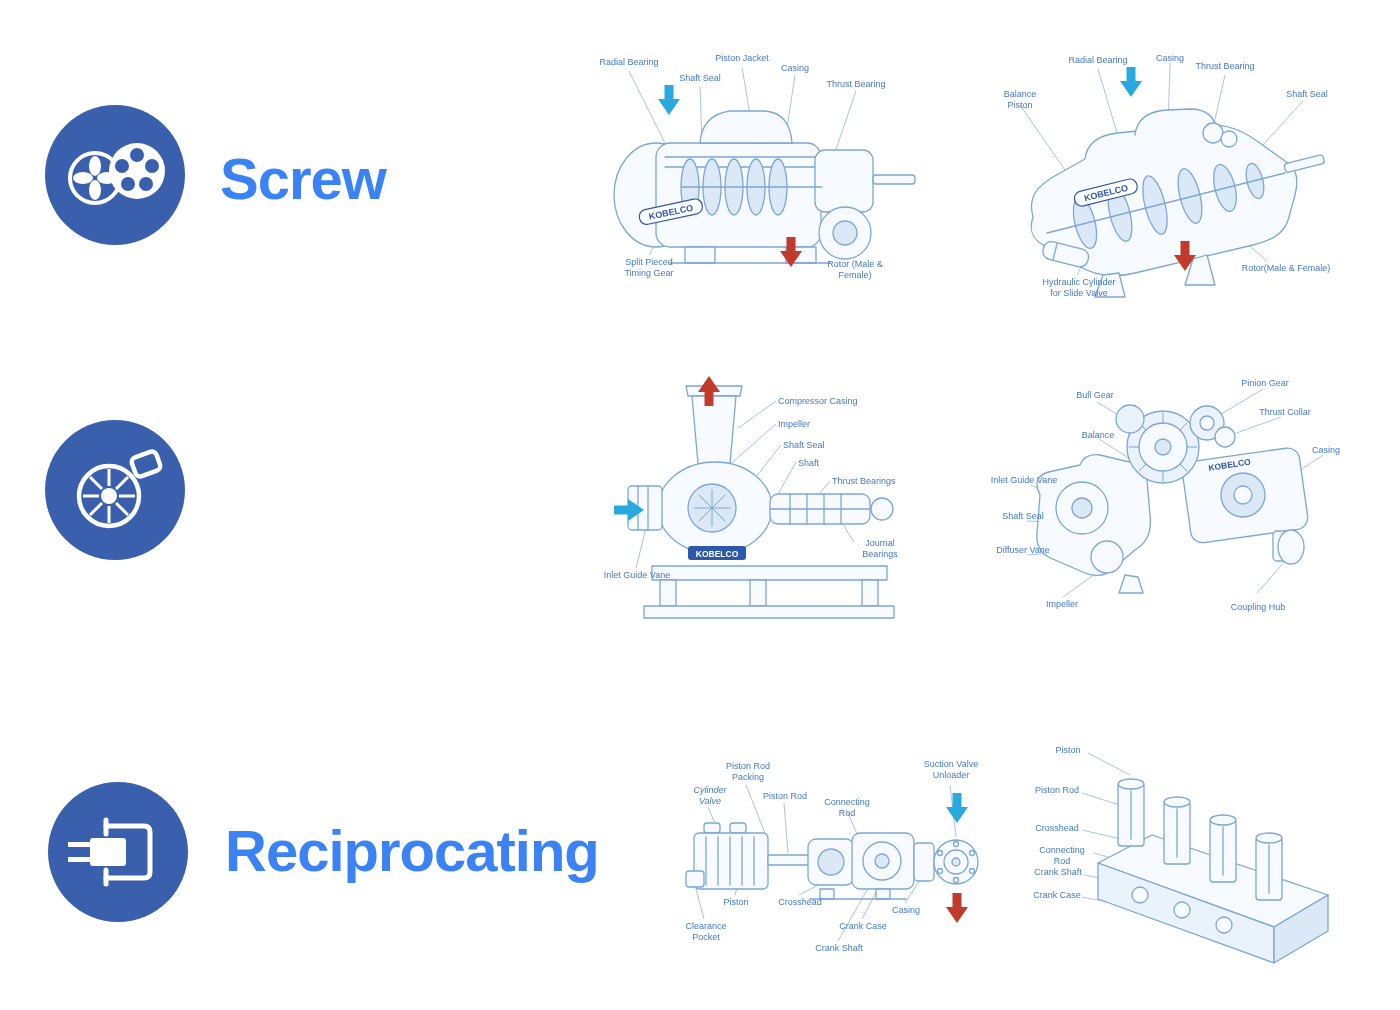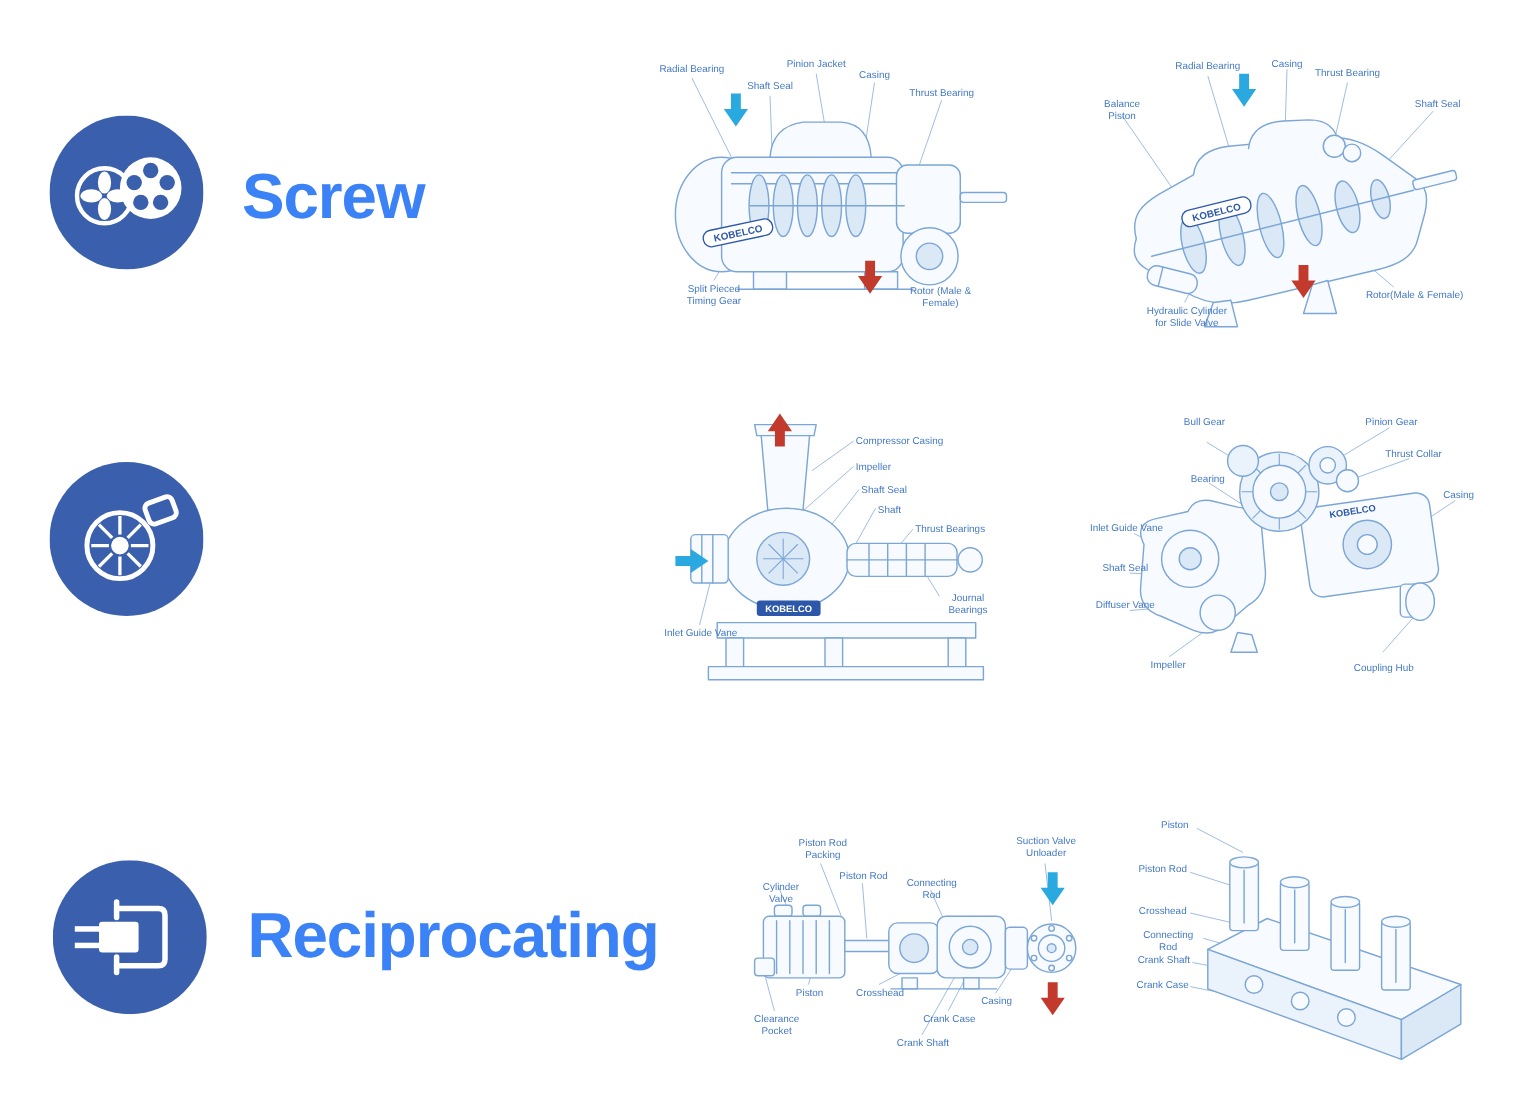--- a/index.html
+++ b/index.html
@@ -82,21 +82,21 @@
       </g>
       <g transform="translate(48,166) rotate(-12)">
         <rect x="0" y="0" width="64" height="15" rx="7" fill="#ffffff" stroke="#2d57a8" stroke-width="1.2"></rect>
         <text x="32" y="11" text-anchor="middle" font-size="9" fill="#2d57a8" class="brandtext">KOBELCO</text>
       </g>
       <path d="M74.5,40 L83.5,40 L83.5,54 L90,54 L79,70 L68,54 L74.5,54 Z" fill="#2aa9e0"></path>
       <path d="M196.5,192 L205.5,192 L205.5,206 L212,206 L201,222 L190,206 L196.5,206 Z" fill="#c23a2b"></path>
     </svg>
     <div class="lbl" style="left:8px; top:12px; width:62px;">Radial Bearing</div>
     <div class="lbl" style="left:84px; top:28px; width:52px;">Shaft Seal</div>
-    <div class="lbl" style="left:118px; top:8px; width:68px;">Pinion Jacket</div>
+    <div class="lbl" style="left:118px; top:8px; width:68px;">Piston Jacket</div>
     <div class="lbl" style="left:184px; top:18px; width:42px;">Casing</div>
     <div class="lbl" style="left:232px; top:34px; width:68px;">Thrust Bearing</div>
     <div class="lbl" style="left:28px; top:212px; width:62px;">Split Pieced Timing Gear</div>
     <div class="lbl" style="left:226px; top:204px; width:78px;margin-top:10px;">Rotor (Male &amp; Female)</div>
   </div>
 
   <div class="diagram" style="left:985px; top:45px; width:360px; height:270px;">
     <svg class="art-svg" width="360" height="270" viewBox="0 0 360 270">
       <g class="leader">
         <line x1="35" y1="60" x2="80" y2="125"></line>
@@ -256,24 +256,24 @@
         <circle cx="145" cy="44" r="14" class="fill3"></circle>
         <circle cx="240" cy="62" r="10"></circle>
         <circle cx="258" cy="120" r="22" class="fill2"></circle>
         <circle cx="258" cy="120" r="9"></circle>
         <rect x="288" y="156" width="22" height="30" rx="4"></rect>
         <ellipse cx="306" cy="172" rx="13" ry="17"></ellipse>
         <path d="M140,200 L134,218 L158,218 L153,202 Z"></path>
       </g>
       <text transform="translate(224,96) rotate(-9)" font-size="8.5" fill="#2d57a8" class="brandtext">KOBELCO</text>
     </svg>
-    <div class="lbl" style="left:86px; top:3px; width:48px;">Bull Gear</div>
+    <div class="lbl" style="left:86px; top:15px; width:48px;">Bull Gear</div>
     <div class="lbl" style="left:252px; top:3px; width:56px;">Pinion Gear</div>
     <div class="lbl" style="left:270px; top:32px; width:60px;">Thrust Collar</div>
-    <div class="lbl" style="left:92px; top:55px; width:42px;">Bearing</div>
+    <div class="lbl" style="left:92px; top:55px; width:42px;">Balance</div>
     <div class="lbl" style="left:322px; top:70px; width:38px;">Casing</div>
     <div class="lbl" style="left:4px; top:100px; width:70px;">Inlet Guide Vane</div>
     <div class="lbl" style="left:12px; top:136px; width:52px;">Shaft Seal</div>
     <div class="lbl" style="left:8px; top:170px; width:60px;">Diffuser Vane</div>
     <div class="lbl" style="left:56px; top:224px; width:42px;">Impeller</div>
     <div class="lbl" style="left:242px; top:227px; width:62px;">Coupling Hub</div>
   </div>
 
   <svg class="icon-circle" style="left:48px; top:782px;" viewBox="0 0 140 140">
     <circle cx="70" cy="70" r="70" fill="#3a5fad"></circle>
@@ -330,21 +330,21 @@
         <circle cx="260" cy="126" r="2.5"></circle>
         <circle cx="260" cy="108" r="2.5"></circle>
         <rect x="140" y="144" width="14" height="10"></rect>
         <rect x="196" y="144" width="14" height="10"></rect>
         <line x1="130" y1="154" x2="226" y2="154"></line>
       </g>
       <path d="M272.5,48 L281.5,48 L281.5,62 L288,62 L277,78 L266,62 L272.5,62 Z" fill="#2aa9e0"></path>
       <path d="M272.5,148 L281.5,148 L281.5,162 L288,162 L277,178 L266,162 L272.5,162 Z" fill="#c23a2b"></path>
     </svg>
     <div class="lbl" style="left:42px; top:16px; width:52px;">Piston Rod Packing</div>
-    <div class="lbl" style="left:2px; top:56px; width:56px;">Cylinder Valve</div>
+    <div class="lbl" style="left:2px; top:40px; width:56px;font-style:italic;">Cylinder Valve</div>
     <div class="lbl" style="left:82px; top:46px; width:46px;">Piston Rod</div>
     <div class="lbl" style="left:136px; top:52px; width:62px;">Connecting Rod</div>
     <div class="lbl" style="left:242px; top:14px; width:58px;">Suction Valve Unloader</div>
     <div class="lbl" style="left:38px; top:152px; width:36px;">Piston</div>
     <div class="lbl" style="left:96px; top:152px; width:48px;">Crosshead</div>
     <div class="lbl" style="left:2px; top:176px; width:48px;">Clearance Pocket</div>
     <div class="lbl" style="left:158px; top:176px; width:50px;">Crank Case</div>
     <div class="lbl" style="left:208px; top:160px; width:36px;">Casing</div>
     <div class="lbl" style="left:134px; top:198px; width:50px;">Crank Shaft</div>
   </div>

